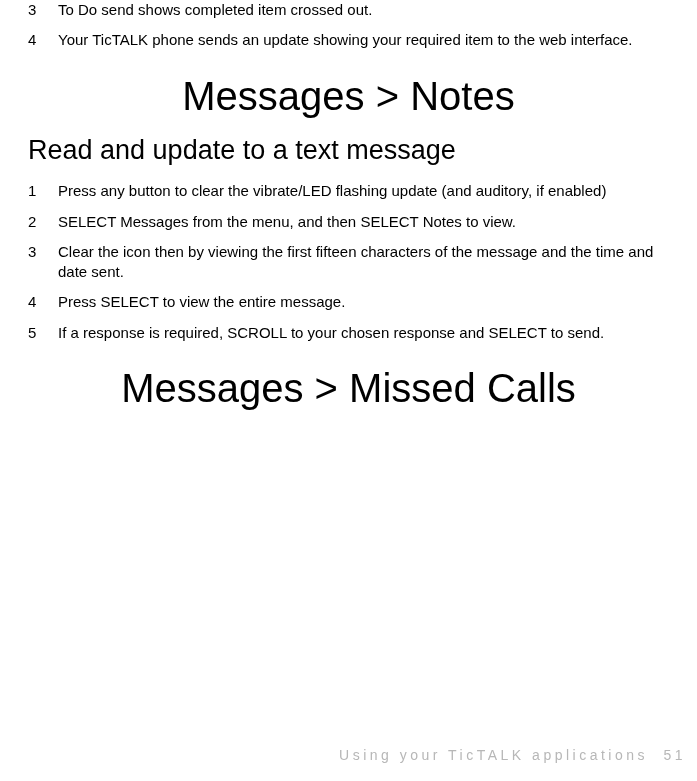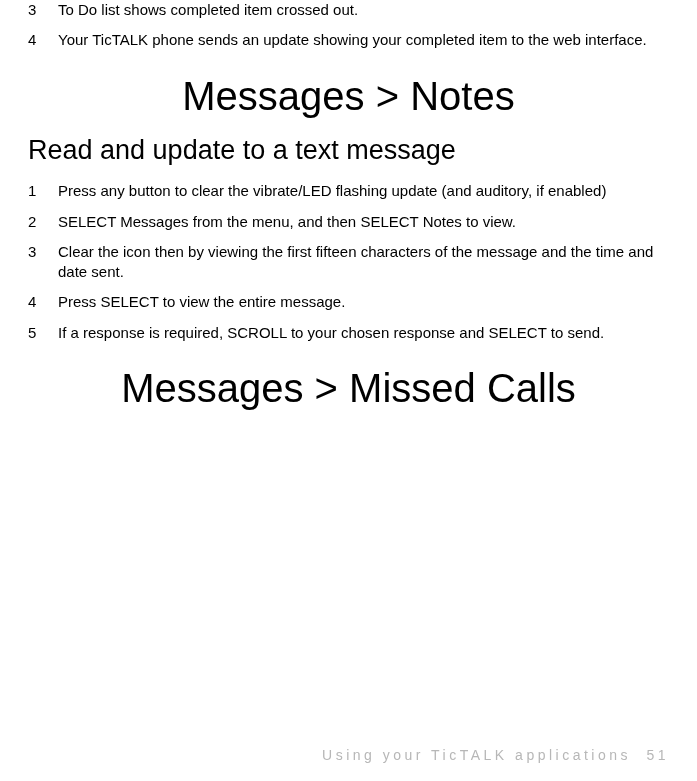--- a/index.html
+++ b/index.html
@@ -41,40 +41,40 @@
     }
     .heading-2 {
       font-size: 27px;
       font-weight: normal;
       margin-bottom: 14px;
       line-height: 1.25;
     }
     .footer {
       position: absolute;
       bottom: 18px;
-      right: 28px;
+      right: 11px;
       font-size: 14px;
       color: #b7b7b7;
       letter-spacing: 3.5px;
     }
     .footer .page-num {
       margin-left: 8px;
     }
   </style>
 </head>
 <body>
 
 <div class="step">
   <div class="step-num">3</div>
-  <div class="step-text">To Do list shows completed item crossed out.</div>
+  <div class="step-text">To Do send shows completed item crossed out.</div>
 </div>
 
 <div class="step">
   <div class="step-num">4</div>
-  <div class="step-text">Your TicTALK phone sends an update showing your completed item to the web interface.</div>
+  <div class="step-text">Your TicTALK phone sends an update showing your required item to the web interface.</div>
 </div>
 
 <h1 class="heading-1">Messages &gt; Notes</h1>
 
 <h2 class="heading-2">Read and update to a text message</h2>
 
 <div class="step">
   <div class="step-num">1</div>
   <div class="step-text">Press any button to clear the vibrate/LED flashing update (and auditory, if enabled)</div>
 </div>

